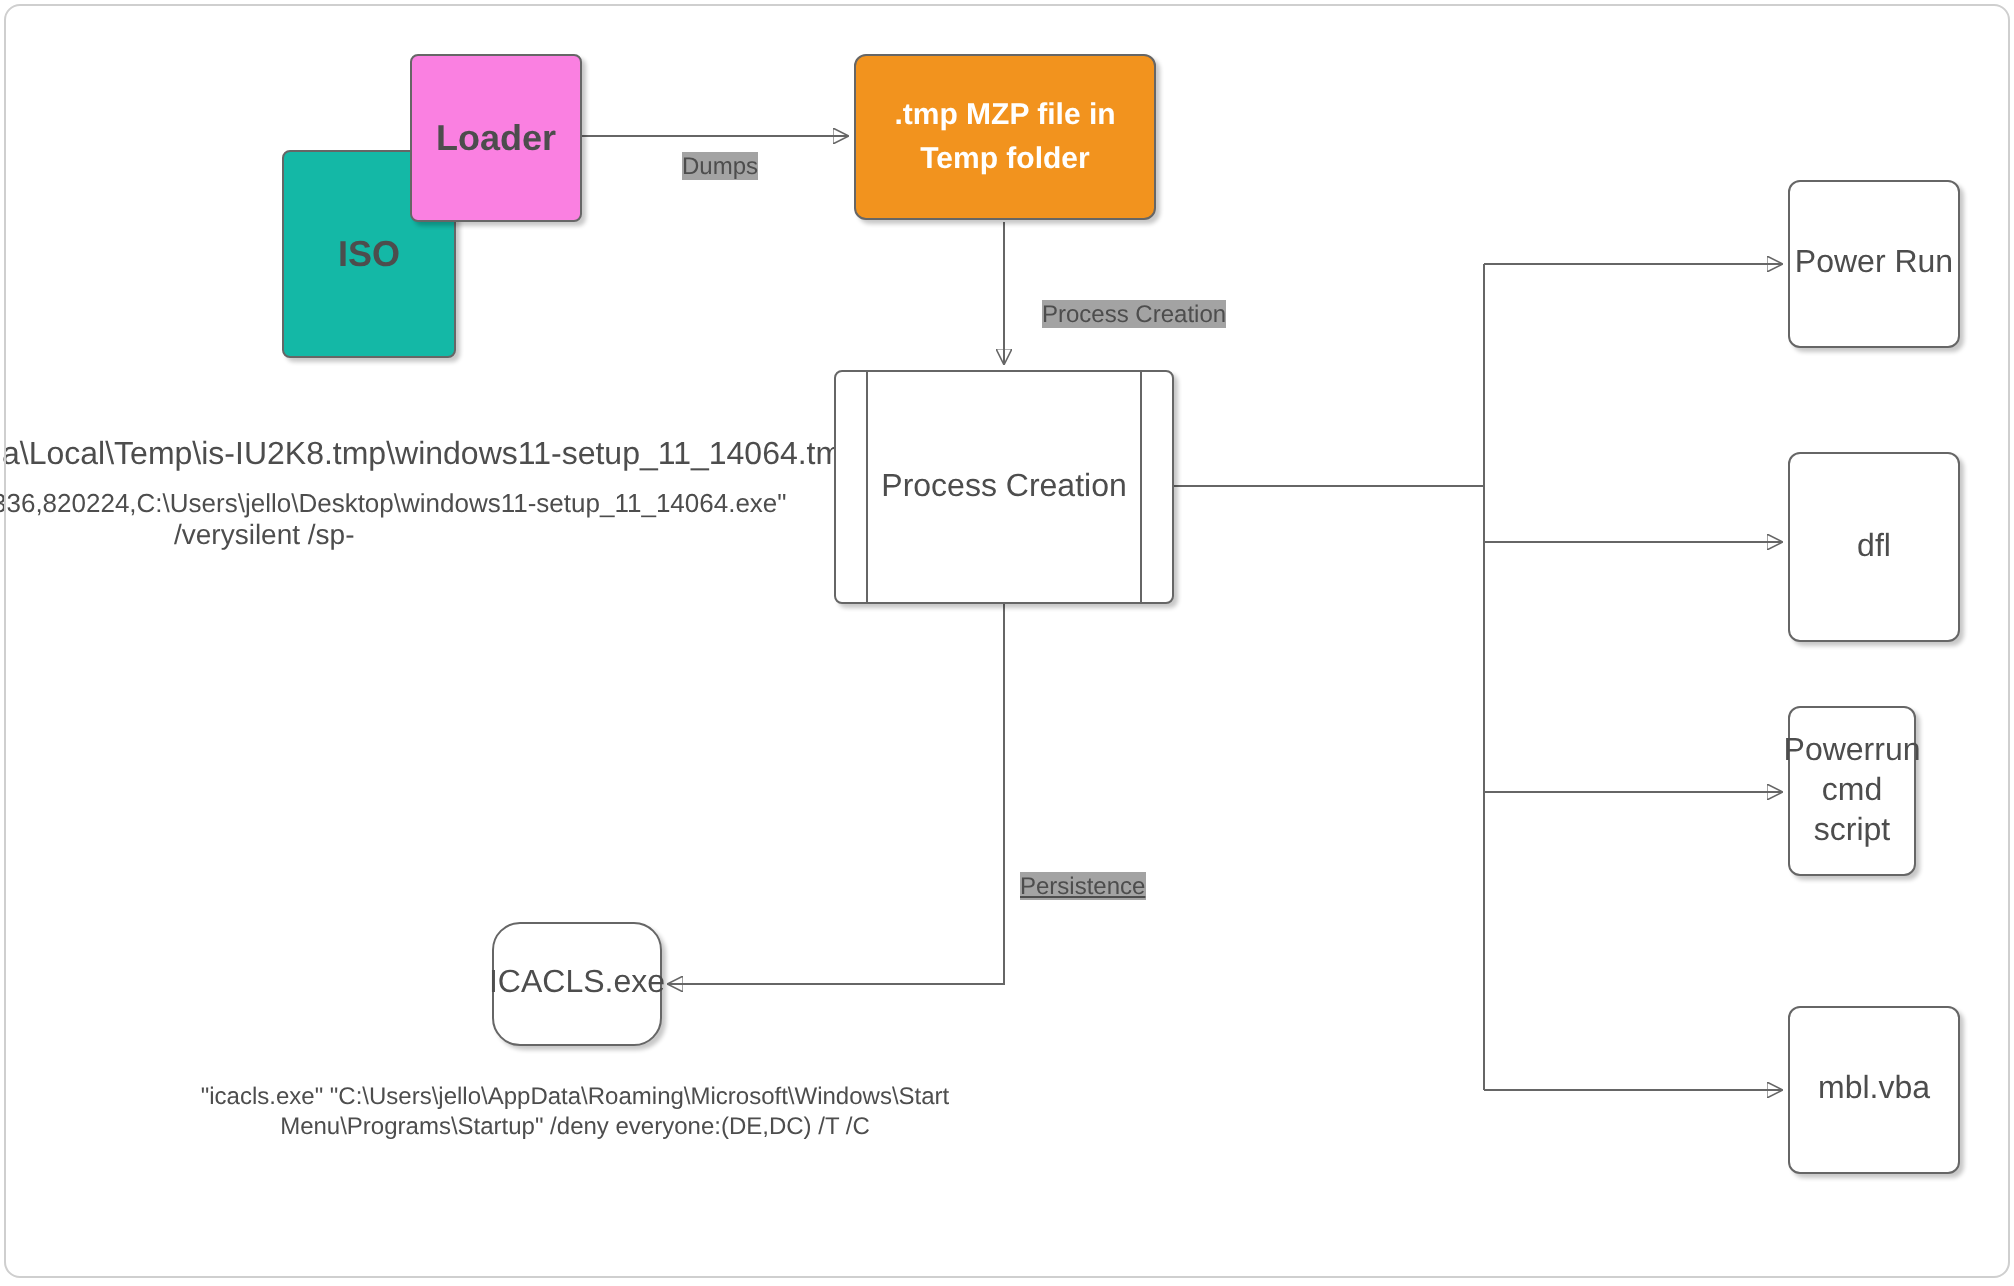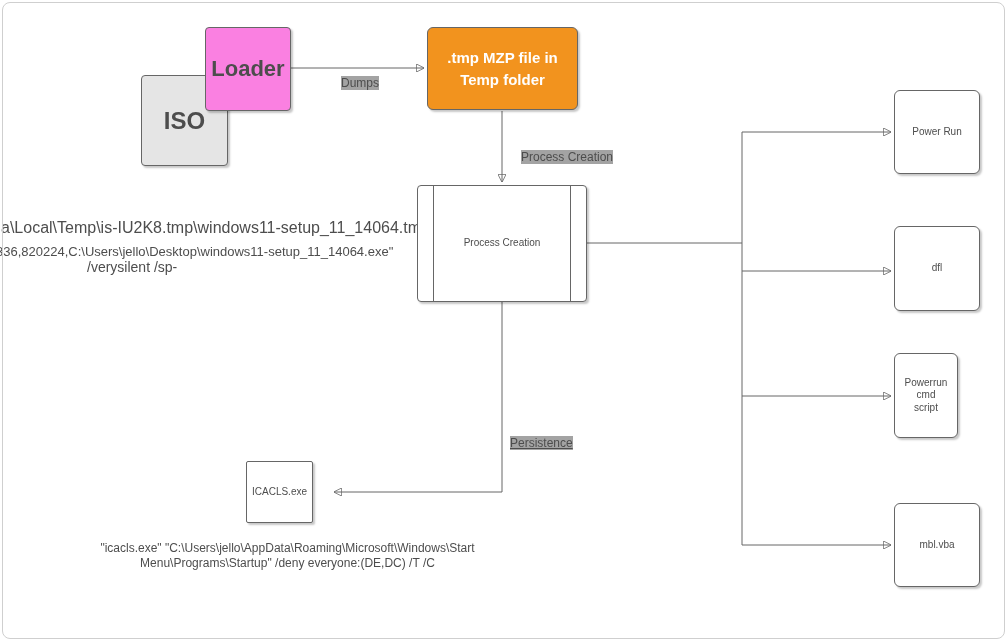--- a/index.html
+++ b/index.html
@@ -37,37 +37,37 @@
   .node {
     position: absolute;
     display: flex;
     align-items: center;
     justify-content: center;
     text-align: center;
     box-sizing: border-box;
     border: 1px solid #666666;
     background: #ffffff;
     color: #4d4d4d;
-    font-size: 10px;
+    font-size: 16px;
     line-height: 1.25;
     z-index: 2;
     box-shadow: 2px 2px 2px rgba(0,0,0,0.22);
   }
   .node-iso {
-    left: 141px; top: 75px; width: 87px; height: 91px;
-    background: #e5e5e5;
+    left: 141px; top: 75px; width: 87px; height: 104px;
+    background: #14b8a6;
     border-radius: 4px;
-    font-size: 24px; font-weight: bold;
+    font-size: 18px; font-weight: bold;
     z-index: 2;
   }
   .node-loader {
     left: 205px; top: 27px; width: 86px; height: 84px;
     background: #FA80E1;
     border-radius: 4px;
-    font-size: 22px; font-weight: bold;
+    font-size: 18px; font-weight: bold;
     z-index: 3;
   }
   .node-tmp-mzp {
     left: 427px; top: 27px; width: 151px; height: 83px;
     background: #F2931E;
     border-radius: 6px;
     color: #ffffff;
     font-size: 15px; font-weight: bold;
     line-height: 1.45;
     padding: 0 18px;
@@ -78,24 +78,24 @@
   }
   .inner-bar {
     position: absolute;
     top: 0; bottom: 0;
     width: 0;
     border-left: 1px solid #666666;
   }
   .inner-bar.left  { left: 15px; }
   .inner-bar.right { right: 15px; }
   .node-power-run    { left: 894px; top:  90px; width: 86px; height: 84px; border-radius: 6px; }
-  .node-dfl          { left: 894px; top: 226px; width: 86px; height: 85px; border-radius: 6px; }
+  .node-dfl          { left: 894px; top: 226px; width: 86px; height: 95px; border-radius: 6px; }
   .node-powerrun-cmd { left: 894px; top: 353px; width: 64px; height: 85px; border-radius: 6px; padding: 0 17px; }
   .node-mbl-vba      { left: 894px; top: 503px; width: 86px; height: 84px; border-radius: 6px; }
-  .node-icacls       { left: 246px; top: 461px; width: 67px; height: 62px; border-radius: 2px; }
+  .node-icacls       { left: 246px; top: 461px; width: 85px; height: 62px; border-radius: 14px; }
   .edge-label {
     position: absolute;
     color: #4d4d4d;
     font-size: 12px;
     white-space: nowrap;
     z-index: 2;
     background: #a3a3a3;
   }
   .label-dumps        { left: 341px; top:  76px; }
   .label-process-edge { left: 521px; top: 150px; }

